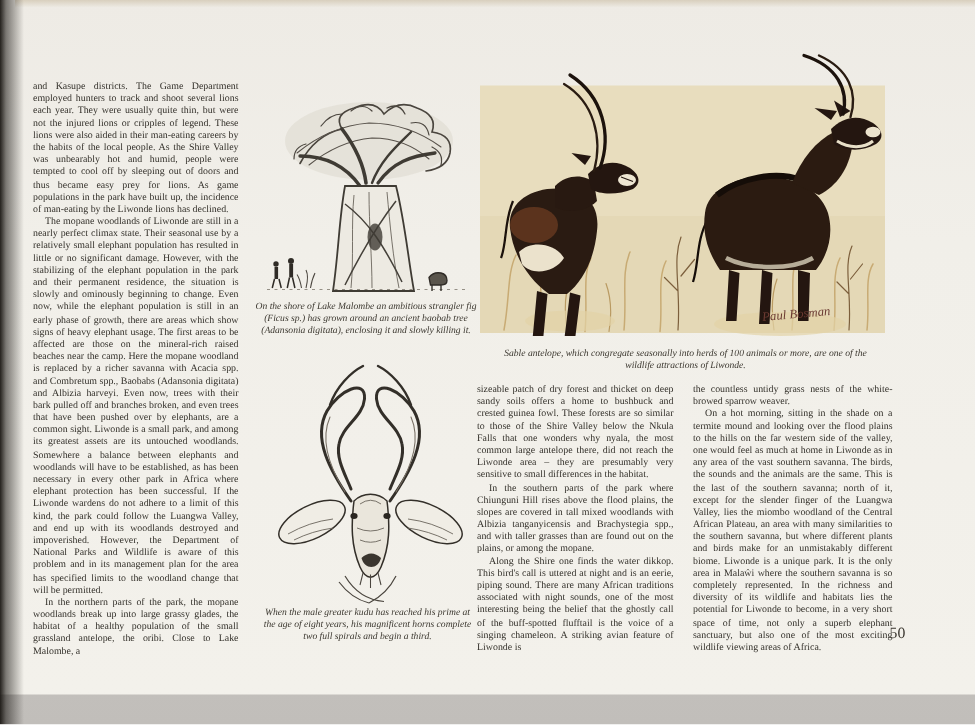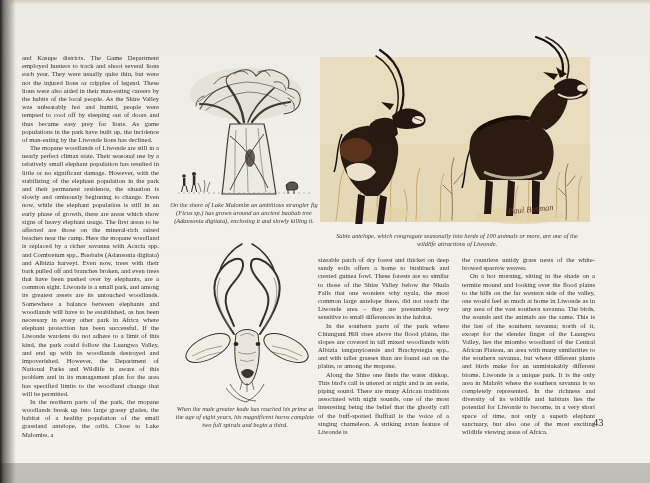--- a/index.html
+++ b/index.html
@@ -150,18 +150,18 @@
       <p>sizeable patch of dry forest and thicket on deep sandy soils offers a home to bushbuck and crested guinea fowl. These forests are so similar to those of the Shire Valley below the Nkula Falls that one wonders why nyala, the most common large antelope there, did not reach the Liwonde area – they are presumably very sensitive to small differences in the habitat.</p>
       <p class="ind">In the southern parts of the park where Chiunguni Hill rises above the flood plains, the slopes are covered in tall mixed woodlands with Albizia tanganyicensis and Brachystegia spp., and with taller grasses than are found out on the plains, or among the mopane.</p>
       <p class="ind">Along the Shire one finds the water dikkop. This bird's call is uttered at night and is an eerie, piping sound. There are many African traditions associated with night sounds, one of the most interesting being the belief that the ghostly call of the buff-spotted flufftail is the voice of a singing chameleon. A striking avian feature of Liwonde is</p>
     </div>
 
     <div class="col" style="left:462px;top:256px;width:133px;">
       <p>the countless untidy grass nests of the white-browed sparrow weaver.</p>
       <p class="ind">On a hot morning, sitting in the shade on a termite mound and looking over the flood plains to the hills on the far western side of the valley, one would feel as much at home in Liwonde as in any area of the vast southern savanna. The birds, the sounds and the animals are the same. This is the last of the southern savanna; north of it, except for the slender finger of the Luangwa Valley, lies the miombo woodland of the Central African Plateau, an area with many similarities to the southern savanna, but where different plants and birds make for an unmistakably different biome. Liwonde is a unique park. It is the only area in Malaŵi where the southern savanna is so completely represented. In the richness and diversity of its wildlife and habitats lies the potential for Liwonde to become, in a very short space of time, not only a superb elephant sanctuary, but also one of the most exciting wildlife viewing areas of Africa.</p>
     </div>
 
-    <div class="pagenum">43</div>
+    <div class="pagenum">50</div>
   </div>
 
   <div class="scan-edge-top"></div>
   <div class="scan-edge-left"></div>
 </div>
 
 </body></html>

